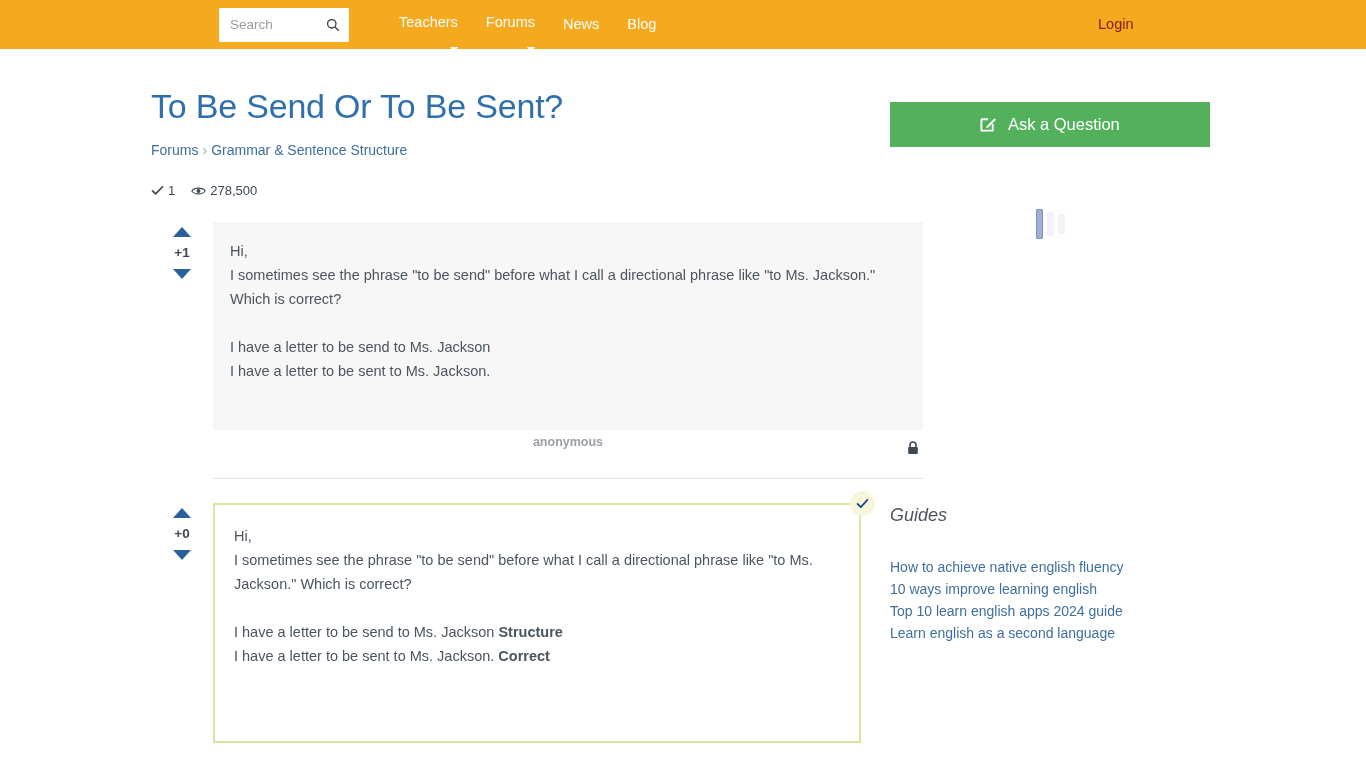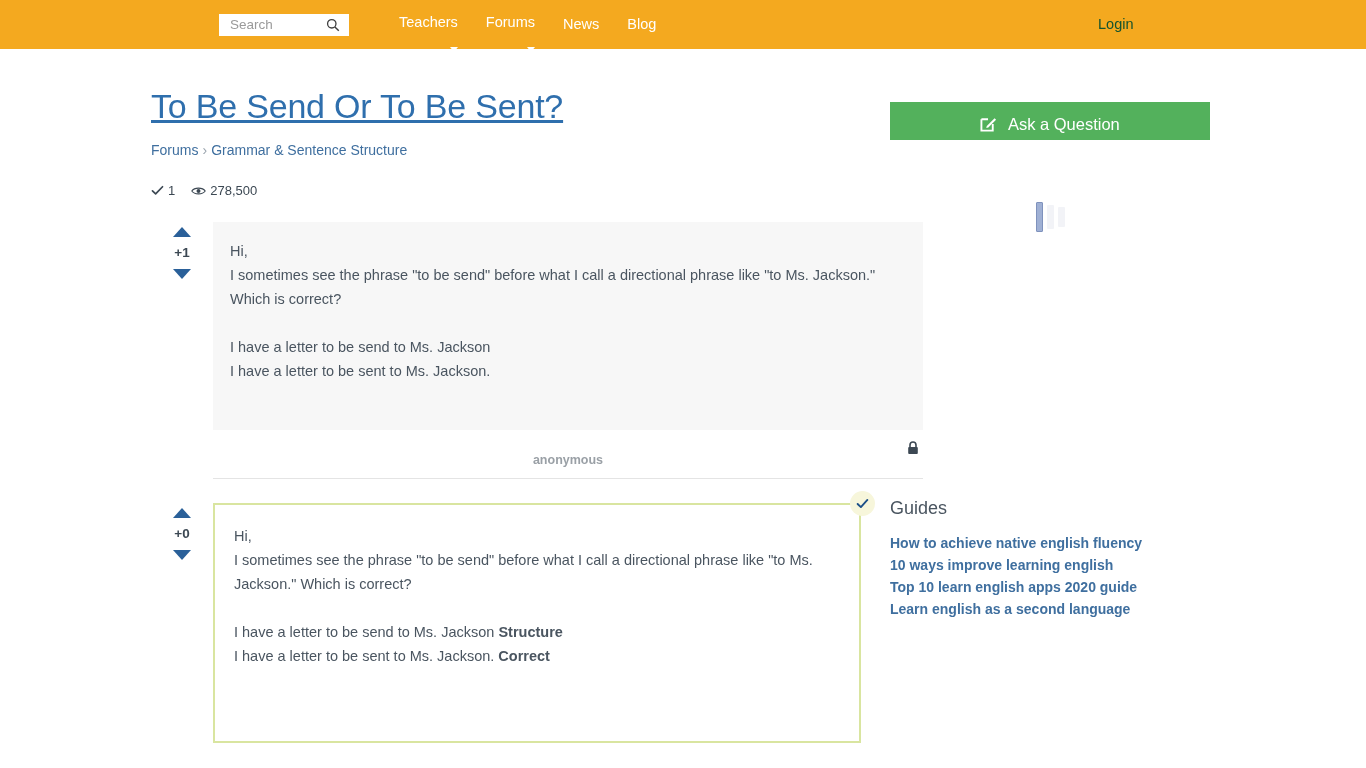--- a/index.html
+++ b/index.html
@@ -22,21 +22,21 @@
   }
   .nav-inner {
     width: 1366px;
     height: 49px;
     display: flex;
     align-items: center;
     padding-left: 219px;
   }
   .search-wrap {
     width: 130px;
-    height: 22px;
+    height: 34px;
     background: #ffffff;
     border: 1px solid #ffffff;
     display: flex;
     align-items: center;
     padding: 0 8px 0 10px;
     margin-right: 36px;
   }
   .search-input {
     border: 0; outline: 0;
     flex: 1 1 auto;
@@ -73,21 +73,21 @@
     width: 0; height: 0;
     border-left: 4.5px solid transparent;
     border-right: 4.5px solid transparent;
     border-top: 5px solid #ffffff;
   }
   .nav-login {
     position: absolute;
     left: 1098px;
     top: 0;
     line-height: 49px;
-    color: #14532d;
+    color: #7f1d1d;
     font-size: 14.5px;
     text-decoration: none;
     cursor: pointer;
   }
 
   
   .page {
     position: relative;
     width: 1366px;
   }
@@ -105,21 +105,20 @@
   }
 
   
   .page-title {
     margin: 0;
     font-size: 34px;
     font-weight: normal;
     color: #2f6fad;
     letter-spacing: -0.2px;
     line-height: 42px;
-    text-decoration: underline;
   }
   .breadcrumb {
     margin-top: 15px;
     font-size: 14px;
     color: #7a8794;
   }
   .breadcrumb a { color: #3f6f9f; text-decoration: none; cursor: pointer; }
   .breadcrumb .sep { color: #9aa4ae; margin: 0 4px; }
 
   .stats {
@@ -175,21 +174,21 @@
     line-height: 24px;
     color: #4a5560;
   }
   .post-q {
     background: #f7f7f7;
     padding: 17px 18px 18px 17px;
     min-height: 208px;
   }
   .post-meta {
     display: flex;
-    align-items: flex-end;
+    align-items: flex-start;
     justify-content: center;
     position: relative;
     height: 42px;
     font-size: 12.5px;
     color: #9aa0a6;
     font-weight: bold;
   }
   .lock-icon {
     position: absolute;
     right: 4px;
@@ -229,21 +228,21 @@
     color: #1c4f87;
     font-size: 13px;
     cursor: pointer;
   }
   .blank-line { height: 24px; }
 
   
   .ask-btn {
     display: block;
     width: 320px;
-    height: 38px;
+    height: 45px;
     background: #53b15c;
     color: #ffffff;
     border: 0;
     font-family: "Liberation Sans", sans-serif;
     font-size: 16.5px;
     text-align: center;
     line-height: 45px;
     text-decoration: none;
     cursor: pointer;
   }
@@ -264,26 +263,26 @@
   .ad-bar.b1 { height: 30px; background: #9fb0d4; border: 1px solid #7f92bd; }
   .ad-bar.b2 { height: 24px; background: #f2f3f7; }
   .ad-bar.b3 { height: 20px; background: #f2f3f7; }
 
   .guides-title {
     margin: 260px 0 0 0;
     font-size: 18px;
     font-weight: normal;
     color: #4a5560;
     line-height: 22px;
+    font-style: italic;
   }
   .guides-list {
     list-style: none;
-    margin: 13px 0 0 0;
+    margin: 30px 0 0 0;
     padding: 0;
-    font-weight: bold;
   }
   .guides-list li { line-height: 21px; }
   .guides-list a {
     font-size: 14px;
     color: #3f6f9f;
     text-decoration: none;
     cursor: pointer;
   }
 </style>
 </head>
@@ -417,19 +416,19 @@
       <div class="ad-bar b3"></div>
     </div>
 
     <h2 class="guides-title">Guides</h2>
     <ul class="guides-list">
       <li>
         <a>How to achieve native english fluency</a></li>
       <li>
         <a>10 ways improve learning english</a></li>
       <li>
-        <a>Top 10 learn english apps 2020 guide</a></li>
+        <a>Top 10 learn english apps 2024 guide</a></li>
       <li>
         <a>Learn english as a second language</a></li>
     </ul>
 
   </div>
 </div>
 
 </body></html>

